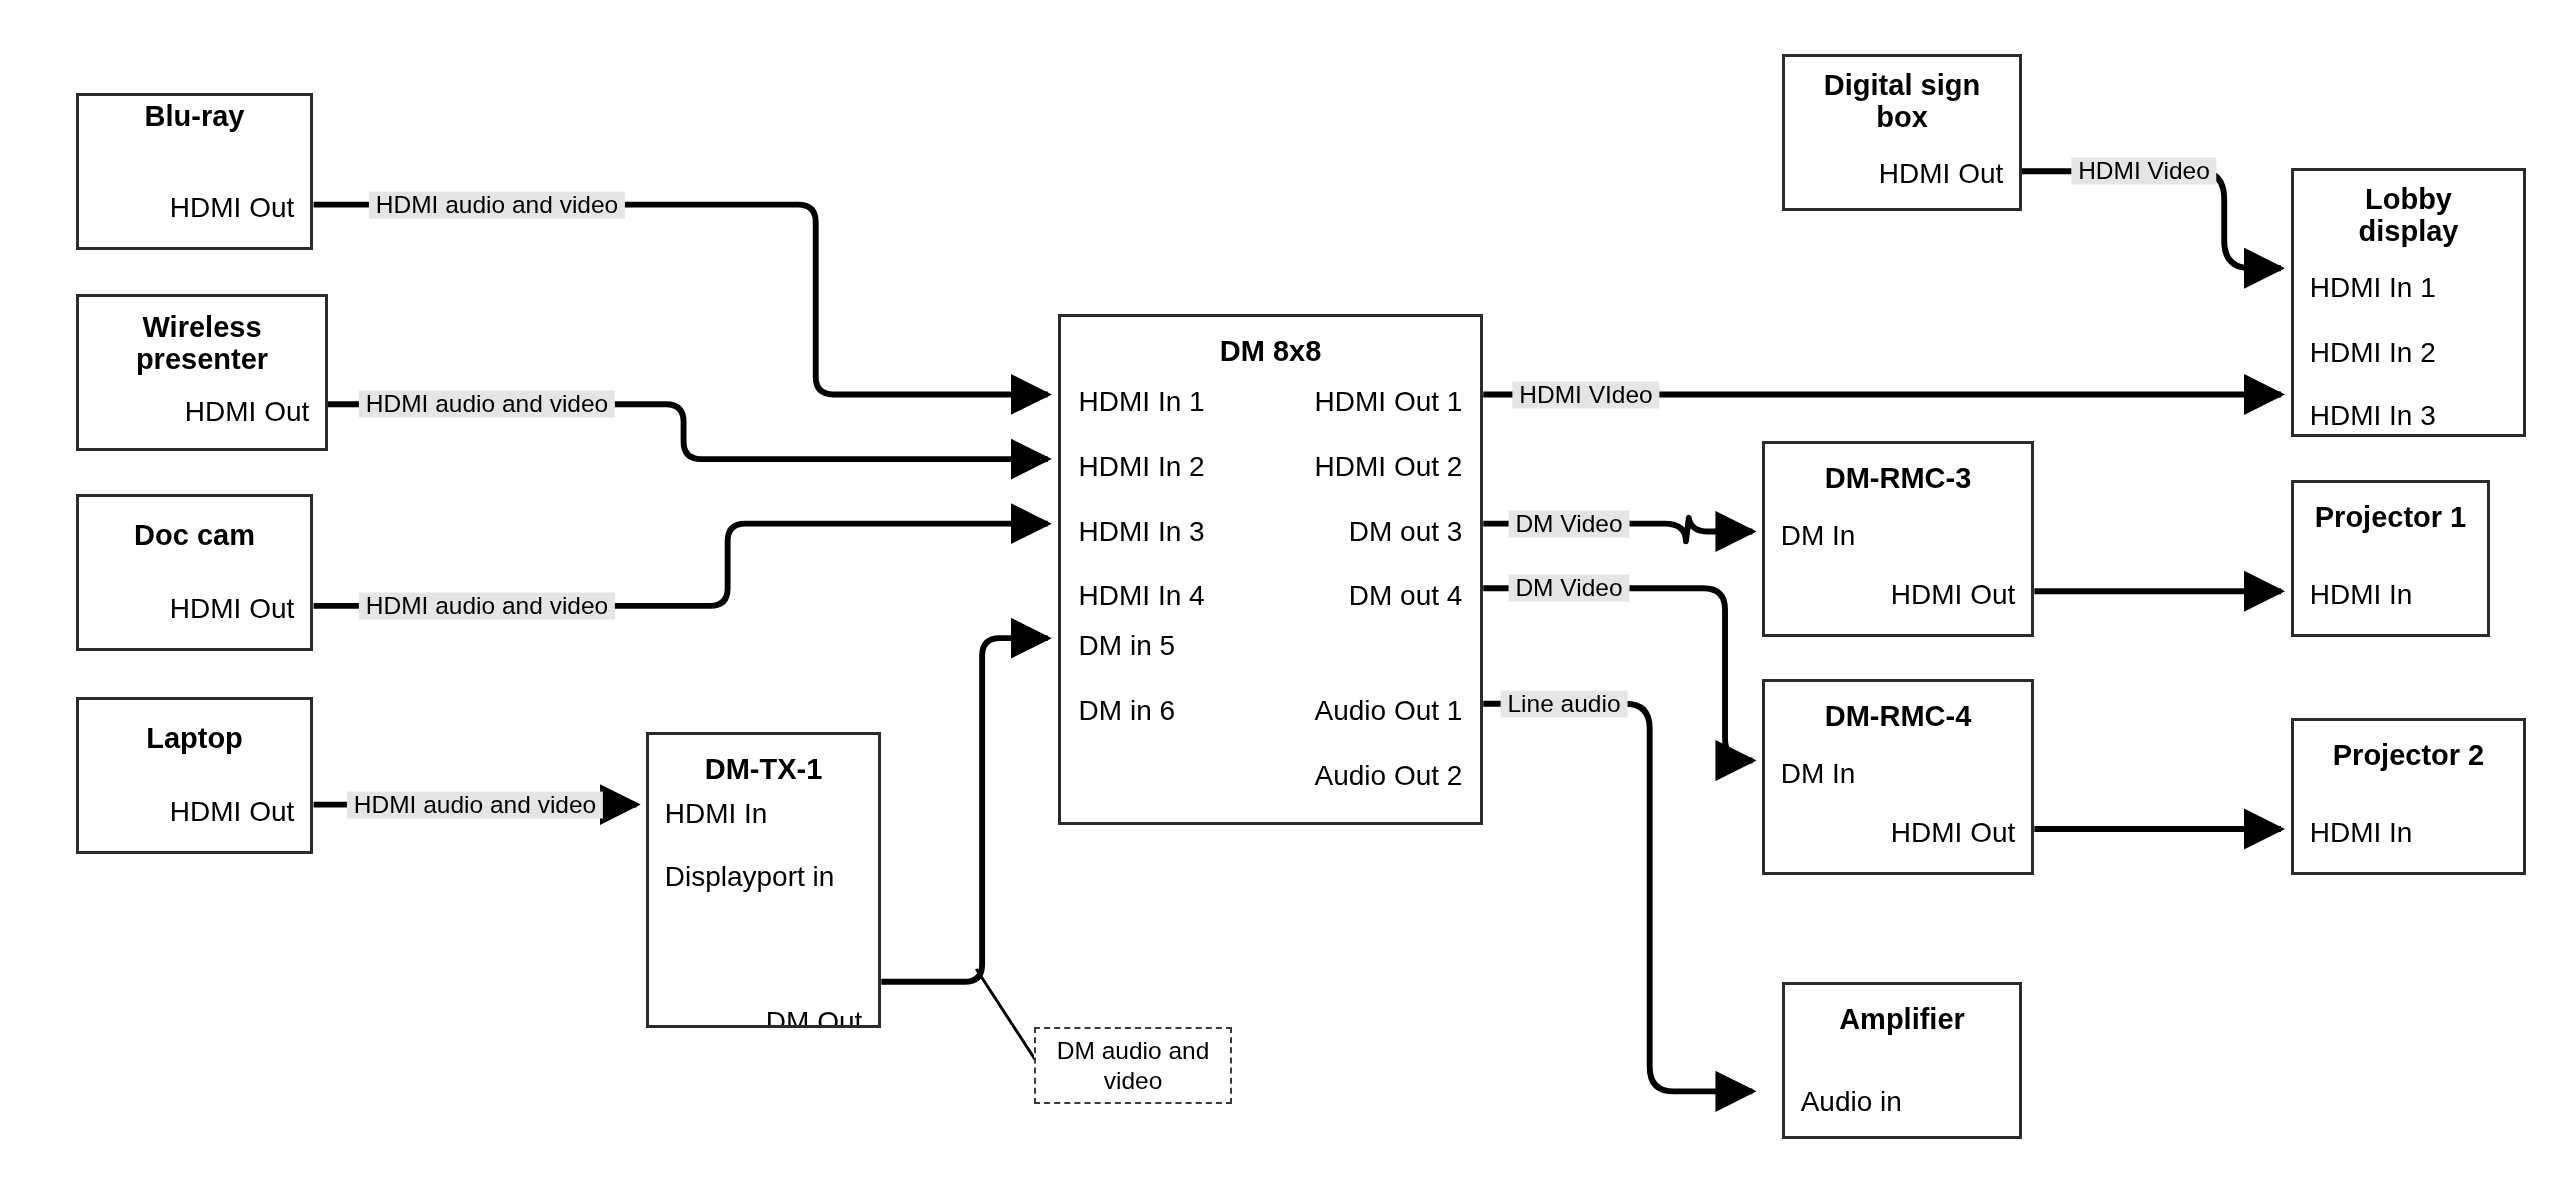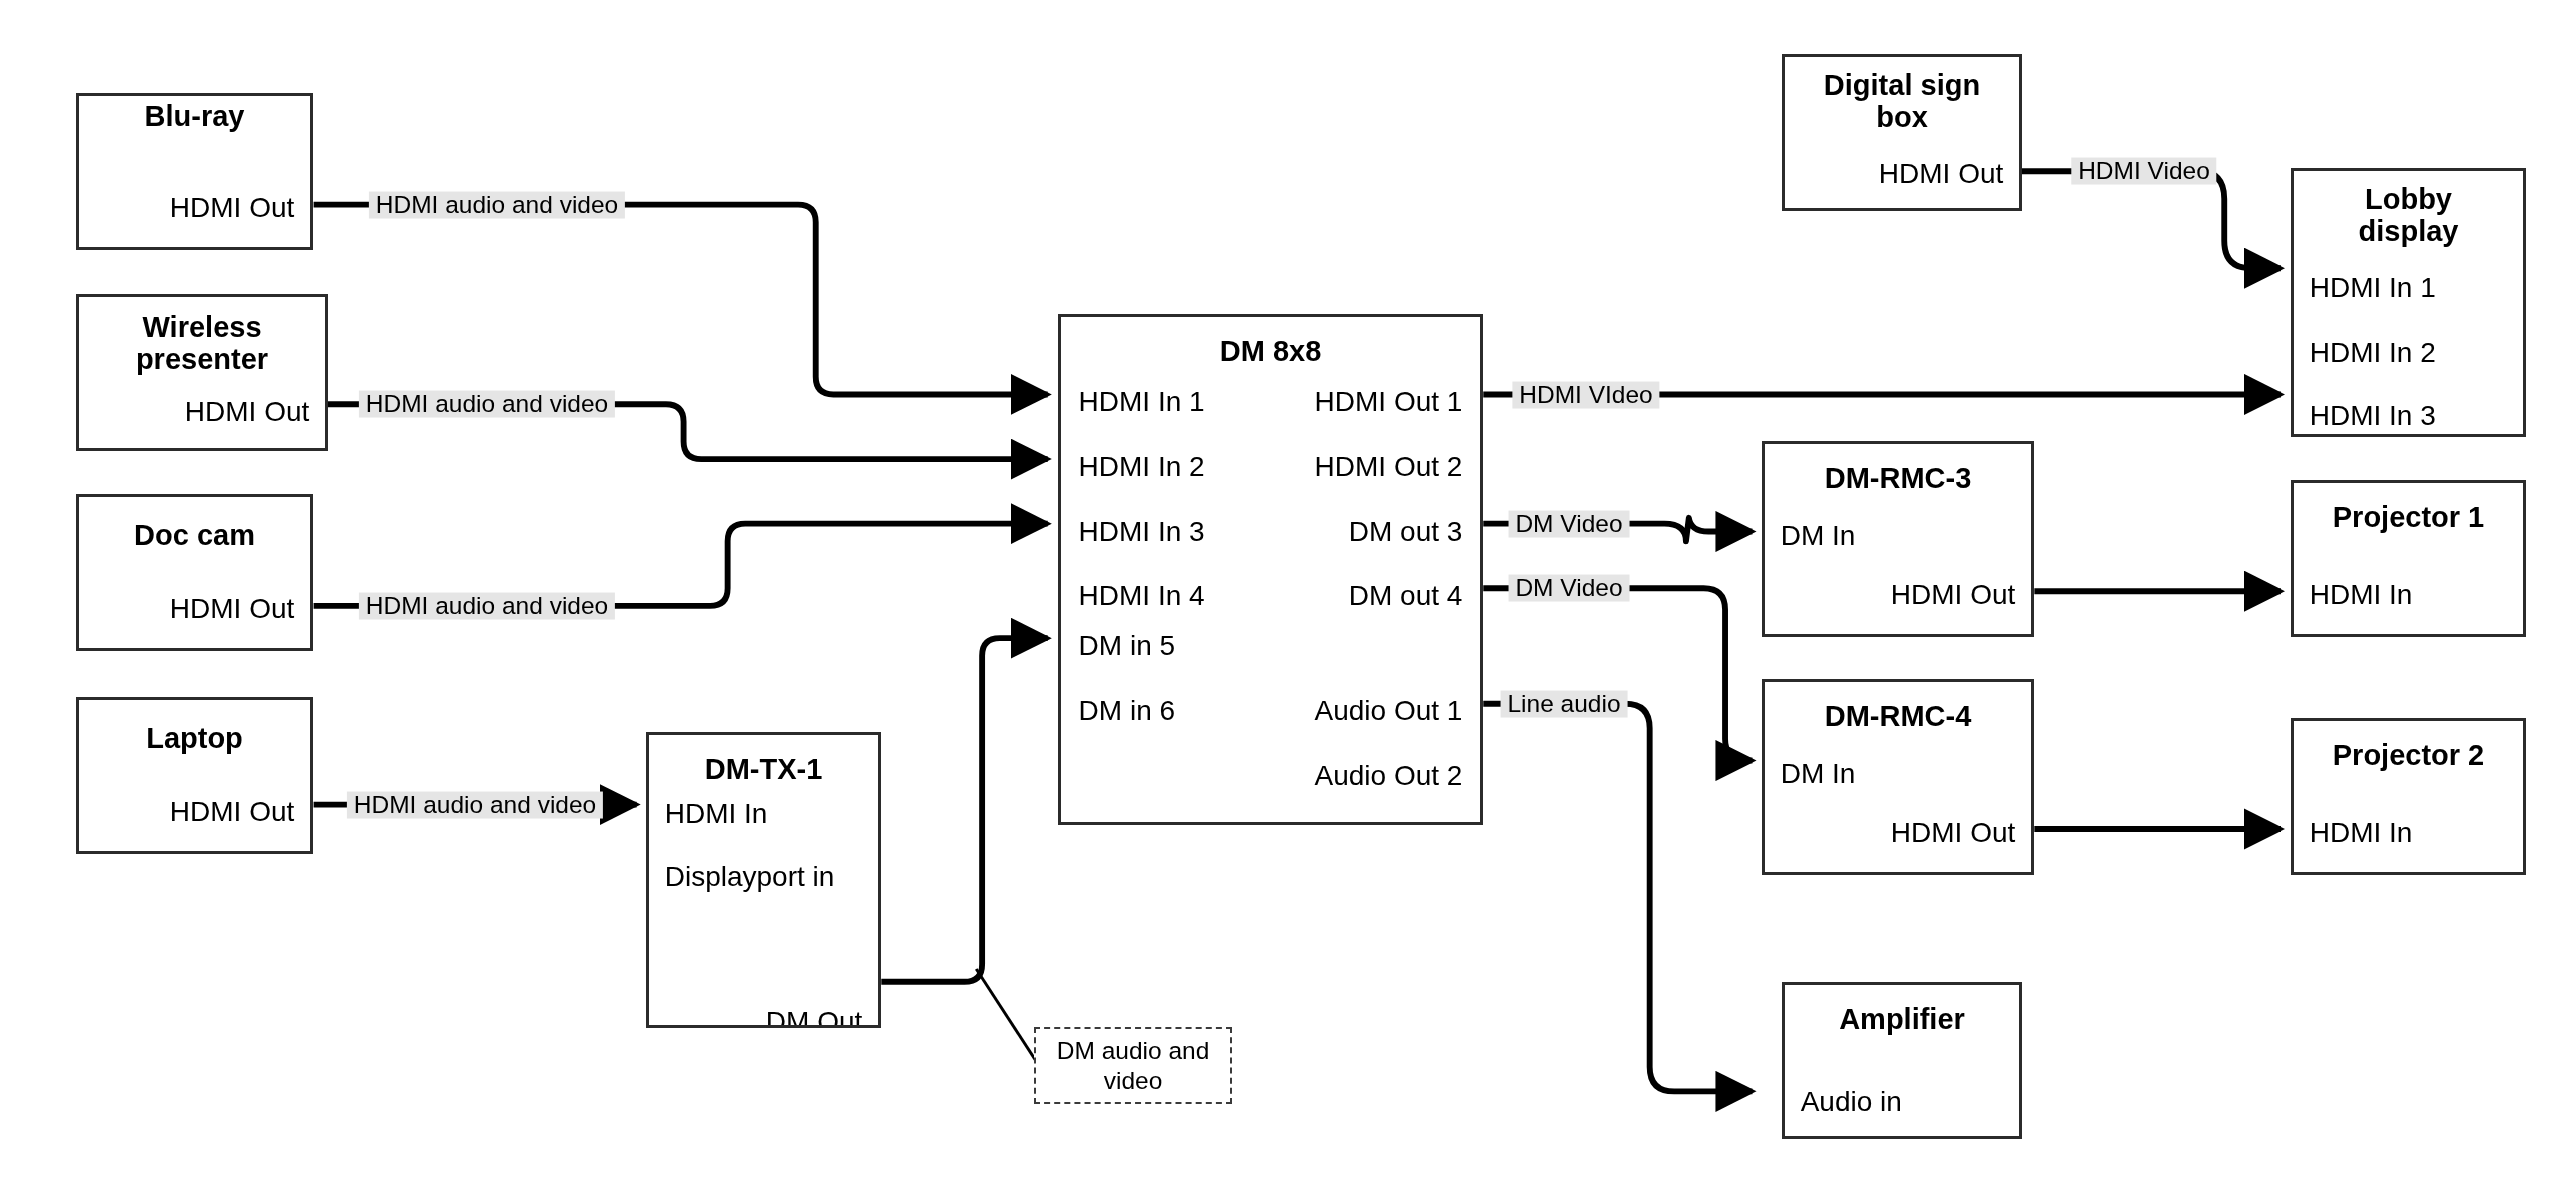--- a/index.html
+++ b/index.html
@@ -171,21 +171,21 @@
     <div class="port left" style="left:15.7px; top:168px;">HDMI In 2</div>
     <div class="port left" style="left:15.7px; top:231px;">HDMI In 3</div>
   </div>
 
   <div class="node" style="left:1762px; top:441px; width:272px; height:196px;">
     <div class="node-title" style="top:17.6px;">DM-RMC-3</div>
     <div class="port left" style="left:15.7px; top:78px;">DM In</div>
     <div class="port right" style="right:15.7px; top:137px;">HDMI Out</div>
   </div>
 
-  <div class="node" style="left:2291px; top:480px; width:235px; height:157px;">
+  <div class="node" style="left:2291px; top:480px; width:199px; height:157px;">
     <div class="node-title" style="top:17.6px;">Projector 1</div>
     <div class="port left" style="left:15.7px; top:98px;">HDMI In</div>
   </div>
 
   <div class="node" style="left:1762px; top:679px; width:272px; height:196px;">
     <div class="node-title" style="top:17.6px;">DM-RMC-4</div>
     <div class="port left" style="left:15.7px; top:78px;">DM In</div>
     <div class="port right" style="right:15.7px; top:137px;">HDMI Out</div>
   </div>
 

